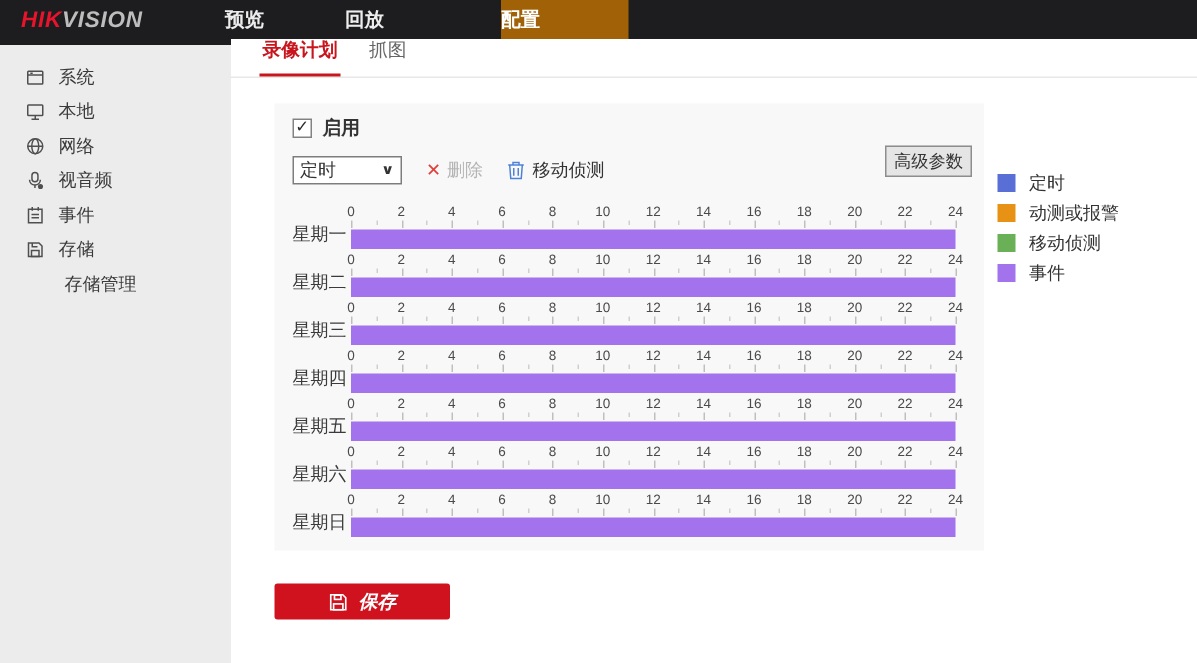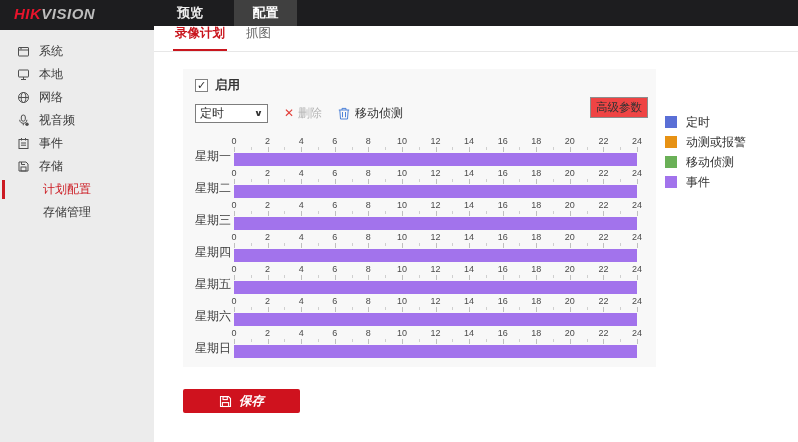--- a/index.html
+++ b/index.html
@@ -4,23 +4,23 @@
 <style>
   * { margin:0; padding:0; box-sizing:border-box; }
   html,body { width:798px; height:442px; overflow:hidden;
     font-family:"Liberation Sans","DejaVu Sans",sans-serif; background:#fff; }
 
   
   .topbar { position:relative; height:26px; background:#1d1d1f; display:flex; align-items:center; }
   .brand { margin-left:14px; font-style:italic; font-weight:bold; font-size:15px; letter-spacing:.5px; width:136px; }
   .brand .p1 { color:#e8142c; } .brand .p2 { color:#bdbdbd; }
   .nav { display:flex; height:26px; }
-  .nav-item { width:80px; height:26px; line-height:26px; text-align:center;
+  .nav-item { width:80px; height:26px; line-height:26px; text-align:left;
     color:#ededed; font-size:13px; font-weight:bold; cursor:pointer; }
-  .nav-item.active { width:63px; margin-left:4px; background:#404040; color:#fff; }
+  .nav-item.active { width:85px; margin-left:24px; background:#a16207; color:#fff; }
 
   
   .sidebar { position:absolute; left:0; top:26px; width:154px; bottom:0; background:#ececec; }
   .sidebar::before { content:""; display:block; height:4px; background:#1d1d1f; }
   .side-list { margin-top:10px; }
   .side-item { height:23px; display:flex; align-items:center; padding-left:17px; cursor:pointer;
     font-size:12px; color:#3a3a3a; }
   .side-item .icn { width:13px; height:13px; margin-right:9px; flex:0 0 13px; }
   .icn svg { display:block; width:13px; height:13px; }
   .side-sub { position:relative; height:23px; line-height:23px; padding-left:43px;
@@ -43,21 +43,21 @@
   .toolbar { display:flex; align-items:center; margin-top:9px; height:20px; }
   .select { width:73px; height:19px; border:1px solid #7d7d7d; background:#fff; display:flex;
     align-items:center; padding:0 4px; font-size:12px; color:#333; cursor:pointer; }
   .select .val { flex:1; }
   .select .chev { font-size:11px; color:#333; font-weight:bold; transform:scaleY(.8); }
   .tool-btn { display:flex; align-items:center; margin-left:16px; cursor:pointer; font-size:12px; }
   .x-icon { color:#e2403a; font-size:12px; font-weight:bold; margin-right:4px; }
   .tool-btn.disabled .tool-label { color:#b5b5b5; }
   .tool-btn .tool-label { color:#333; }
   .trash { width:12px; height:13px; margin-right:5px; }
-  .adv-btn { position:absolute; right:8px; top:28px; height:21px; padding:0 5px; background:#ef4444;
+  .adv-btn { position:absolute; right:8px; top:28px; height:21px; padding:0 5px; background:#e5e5e5;
     border:1px solid #8d8d8d; font-size:11.5px; color:#333; display:flex; align-items:center; cursor:pointer; }
 
   .schedule { margin-top:12px; }
   .sched-row { display:flex; margin-bottom:1px; }
   .day-label { width:39px; padding-left:0; font-size:12px; color:#3a3a3a; padding-top:13px; }
   .timeline { position:relative; width:403px; height:31px; }
   .ruler { position:relative; height:12px; }
   .hour-num { position:absolute; top:1px; transform:translateX(-50%); font-size:9px; color:#4a4a4a; }
   .ticks { position:relative; height:5px; }
   .tick { position:absolute; top:0; width:1px; background:#bfbfbf; }
@@ -77,20 +77,21 @@
 </style>
 </head>
 <body>
 
 <div class="topbar">
   <div class="brand">
     <span class="p1">HIK</span><span class="p2">VISION</span>
   </div>
   <div class="nav" id="nav">
       <div class="nav-item">预览</div>
+      <div class="nav-item">回放</div>
       <div class="nav-item active">配置</div>
     </div>
 </div>
 
 <div class="sidebar">
   <div class="side-list" id="side-list">
       <div class="side-item">
         <span class="icn">
           <svg viewBox="0 0 13 13" fill="none" stroke="#4f4f4f" stroke-width="1">
             <rect x="1.5" y="2.5" width="10" height="8.5" rx="0.5"></rect>
@@ -141,21 +142,20 @@
       <div class="side-item">
         <span class="icn">
           <svg viewBox="0 0 13 13" fill="none" stroke="#4f4f4f" stroke-width="1">
             <path d="M2 2h7l2 2v7H2z"></path>
             <rect x="4" y="7" width="5" height="4"></rect>
             <path d="M4.5 2v2.5h3.5"></path>
           </svg>
         </span>
         <span>存储</span>
       </div>
-      <div class="side-sub active">计划配置</div>
       <div class="side-sub">存储管理</div>
     </div>
 </div>
 
 <div class="main">
   <div class="tabbar" id="tabbar">
       <div class="tab active">录像计划</div>
       <div class="tab">抓图</div>
     </div>
 

